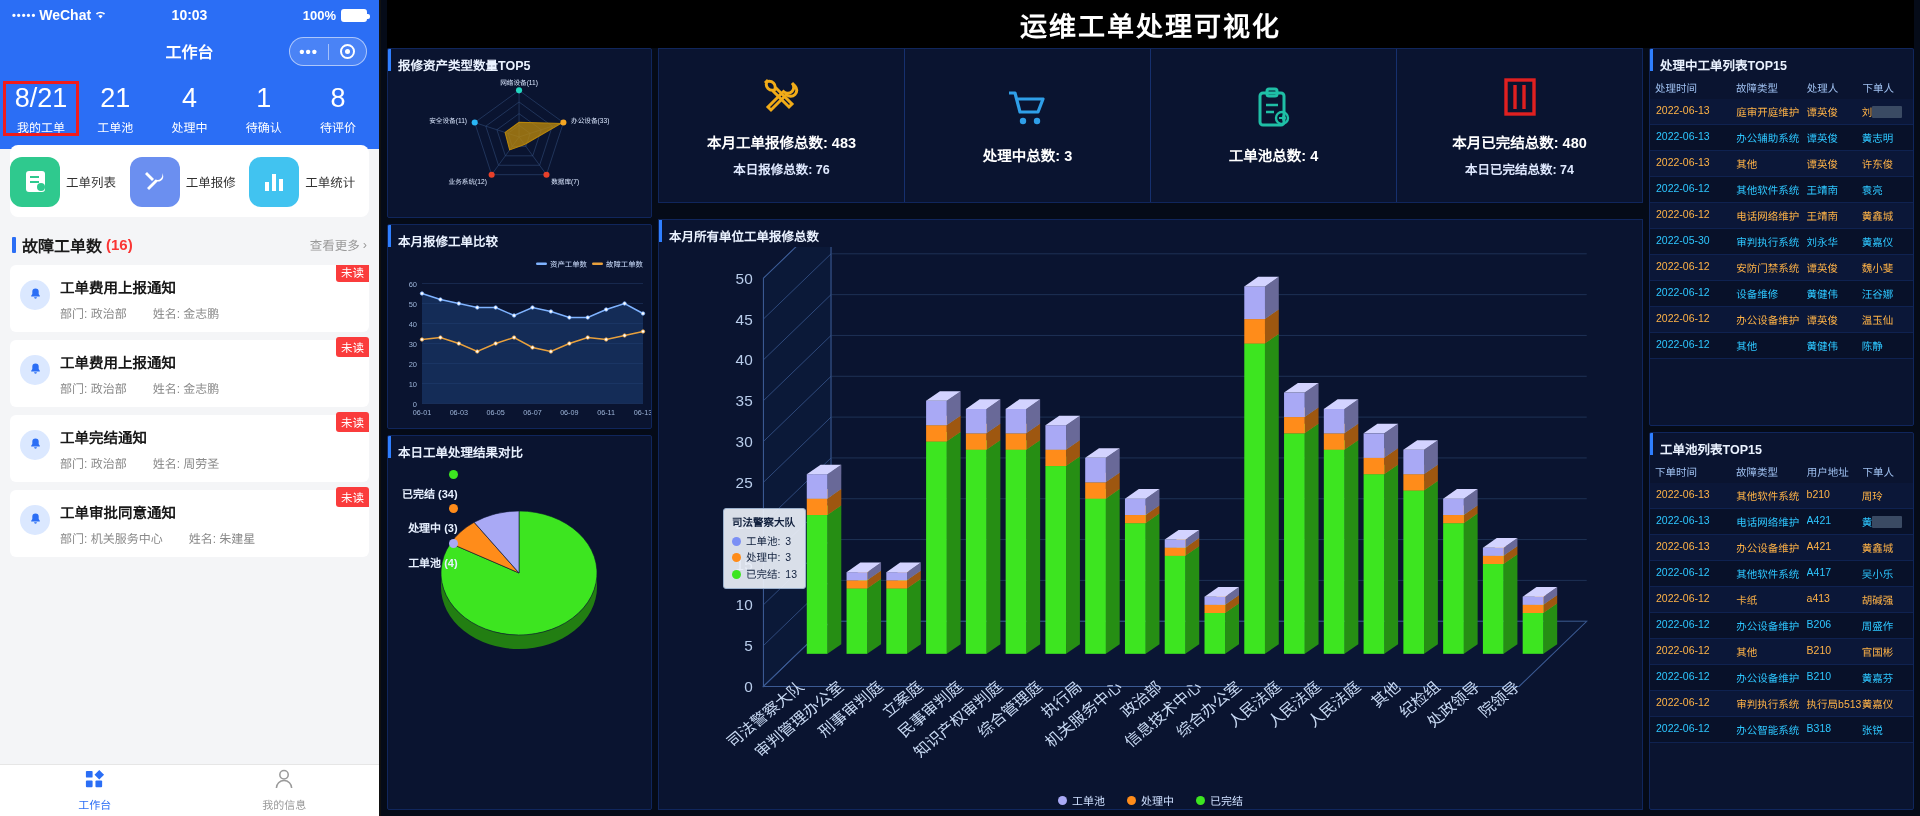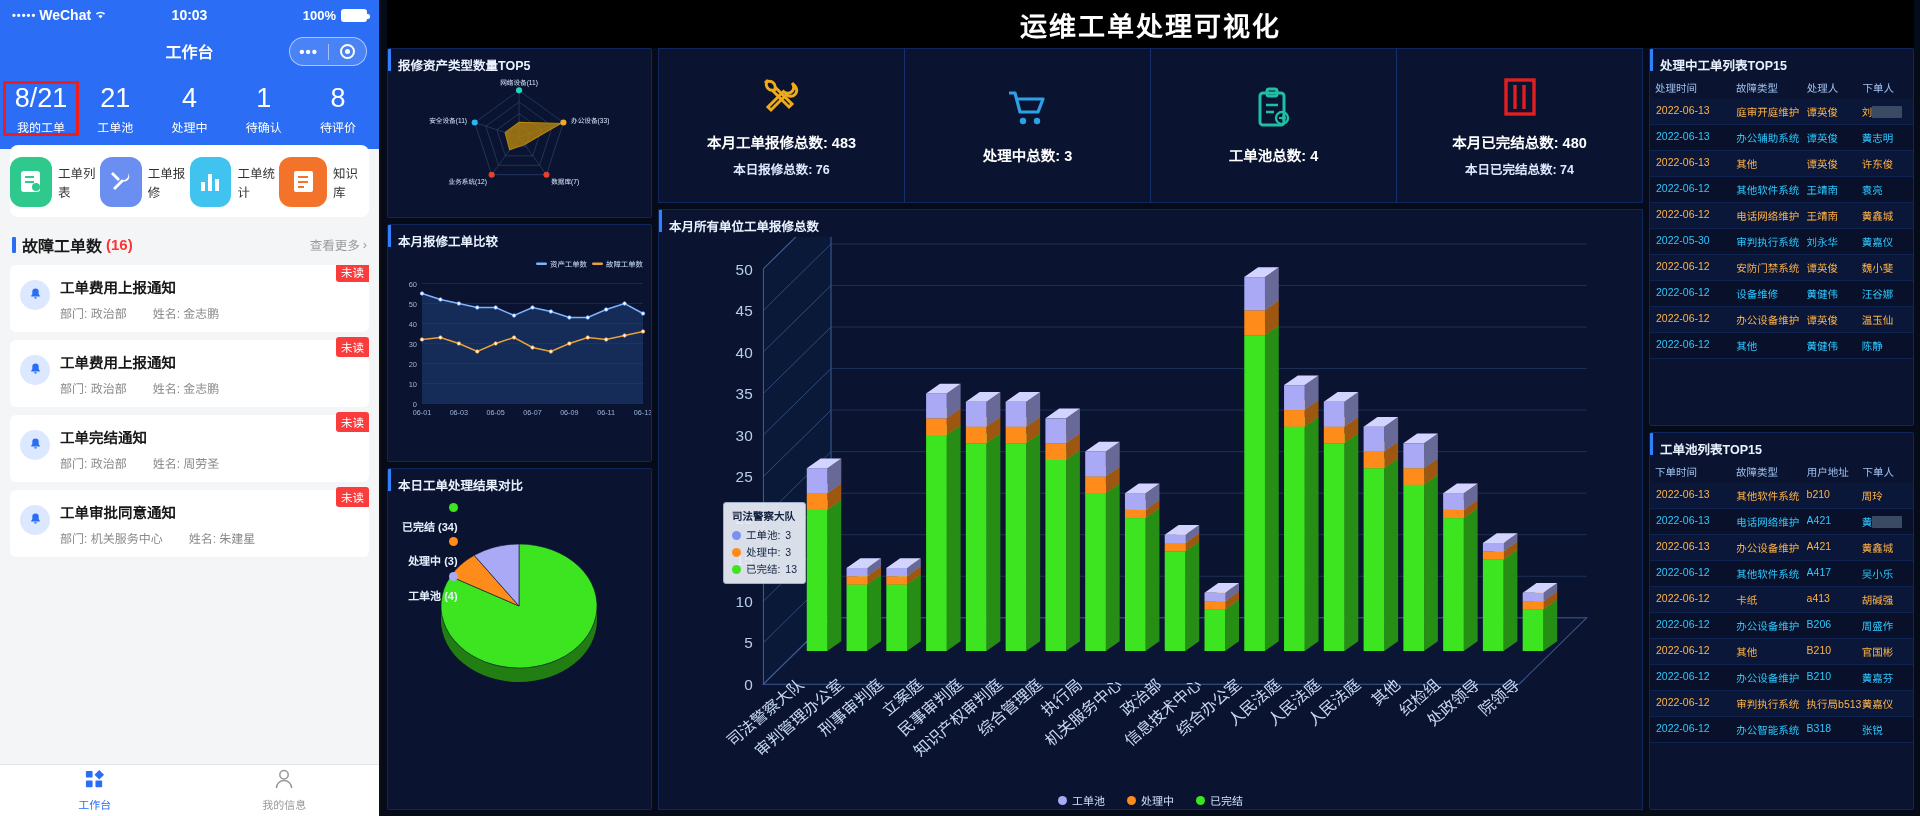--- a/index.html
+++ b/index.html
@@ -76,32 +76,32 @@
   .tab.inactive .tlbl { color: #9a9a9a; }
 
   
   .dash { flex: 1; background: #050b18; position: relative; display: flex; flex-direction: column;
           padding: 0 6px 6px; }
   .dash-title { height: 48px; display: flex; align-items: center; justify-content: center;
                 color: #fff; font-size: 27px; font-weight: bold; letter-spacing: 2px;
                 background: #000; }
   .dash-body { flex: 1; display: flex; gap: 6px; min-height: 0; }
   .col-left { width: 265px; display: flex; flex-direction: column; gap: 6px; }
-  .col-mid { flex: 1; display: flex; flex-direction: column; gap: 6px; min-width: 0; }
+  .col-mid { flex: 1; display: flex; flex-direction: column; gap: 16px; min-width: 0; }
   .col-right { width: 265px; display: flex; flex-direction: column; gap: 6px; }
 
   .panel { background: #0a1430; border: 1px solid #10265c; position: relative;
            border-radius: 2px; overflow: hidden; }
   .panel::before { content: ""; position: absolute; left: 0; top: 0; width: 3px; height: 22px;
                    background: #2f7fff; }
   .ptitle { color: #eaf2ff; font-size: 12.5px; font-weight: bold; padding: 6px 10px 2px; }
 
   
   .radar-panel { height: 170px; }
-  .line-panel  { height: 238px; }
+  .line-panel  { height: 205px; }
   .pie-panel   { flex: 1; min-height: 0; }
 
   
   .kpi-row { height: 155px; background: #0a1430; border: 1px solid #10265c; display: flex; }
   .kpi { flex: 1; display: flex; flex-direction: column; align-items: center;
          justify-content: center; gap: 7px; border-right: 1px solid #16306e; }
   .kpi:last-child { border-right: none; }
   .kpi svg { width: 46px; height: 46px; }
   .kpi .k1 { color: #fff; font-size: 14.5px; font-weight: bold; }
   .kpi .k2 { color: #dfe9ff; font-size: 12.5px; font-weight: bold; }
@@ -223,31 +223,20 @@
         </div>
         <div class="qitem">
           <div class="qico" style="background:#41c3f0">
             <svg viewBox="0 0 27 27">
               <rect x="4" y="14" width="4" height="9"></rect>
               <rect x="11" y="6" width="4" height="17"></rect>
               <rect x="18" y="11" width="4" height="12"></rect>
             </svg>
           </div>
           <div class="qlbl">工单统计</div>
-        </div>
-        <div class="qitem">
-          <div class="qico" style="background:#f4732a">
-            <svg viewBox="0 0 27 27">
-              <rect x="4" y="3" width="19" height="21" rx="2"></rect>
-              <rect x="8" y="8" width="10" height="2" fill="#f4732a"></rect>
-              <rect x="8" y="13" width="10" height="2" fill="#f4732a"></rect>
-              <rect x="8" y="18" width="6" height="2" fill="#f4732a"></rect>
-            </svg>
-          </div>
-          <div class="qlbl">知识库</div>
         </div>
       </div>
 
     <div class="notice-head">
       <span class="nh-bar"></span>
       <span class="nh-title">故障工单数</span>
       <span class="nh-count">(16)</span>
       <span class="nh-more">
         <span>查看更多</span>
         <span>›</span>

